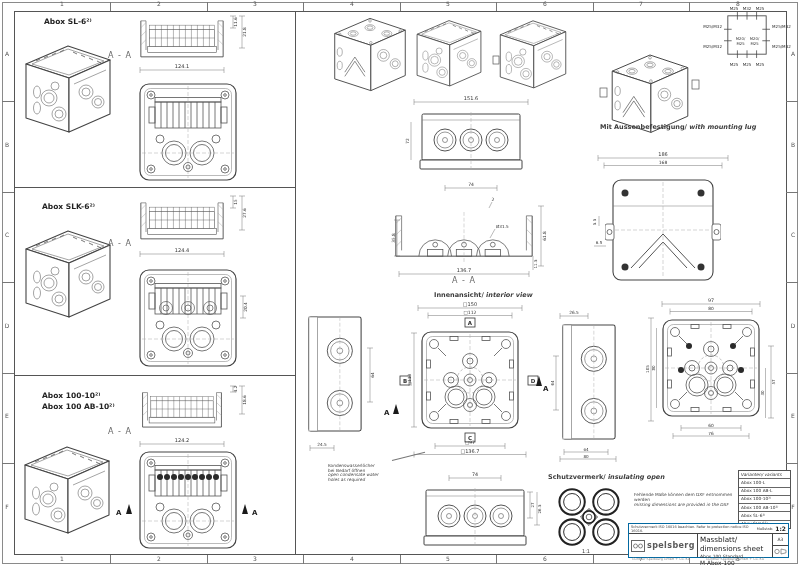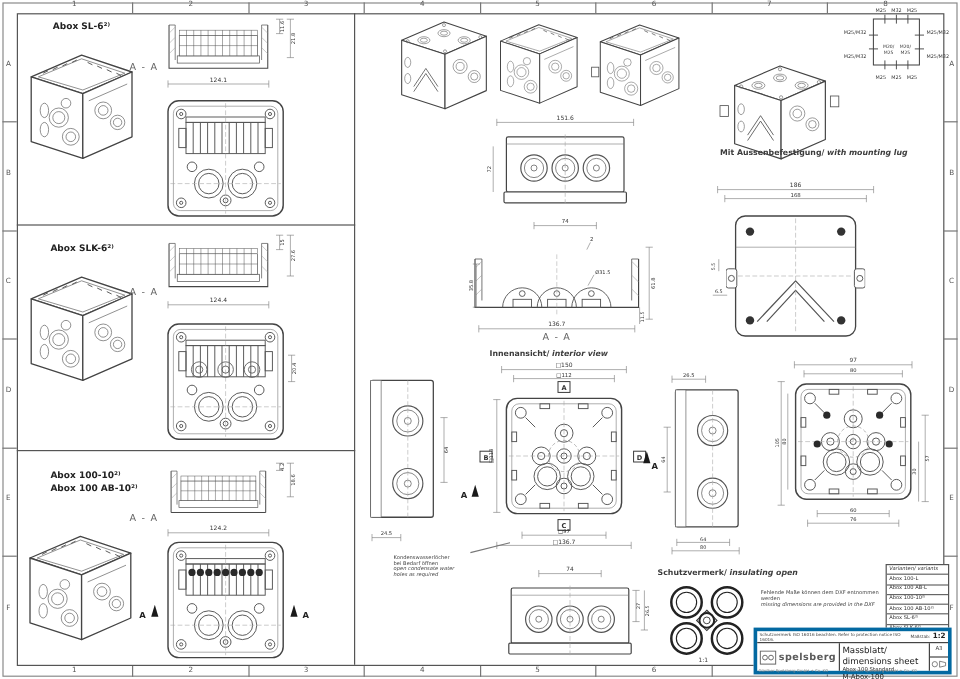--- a/index.html
+++ b/index.html
@@ -21,21 +21,21 @@
   svg.v{position:absolute;overflow:visible;}
   svg text{font-family:"DejaVu Sans",sans-serif;fill:#333;}
   .sarrow{position:absolute;width:0;height:0;border-left:3.5px solid transparent;
           border-right:3.5px solid transparent;border-bottom:10px solid #1a1a1a;}
   .alabel{font-size:7px;font-weight:bold;color:#222;}
   .leader{position:absolute;border-top:0.8px solid #777;transform-origin:left center;}
   .vtable{position:absolute;left:738px;top:470px;width:51px;border:1px solid #555;background:#fff;}
   .vtable div{font-size:4.3px;line-height:1;padding:1.6px 1px 1.4px 2px;border-bottom:1px solid #666;color:#333;}
   .vtable div:last-child{border-bottom:none;}
   .vtable .vh{font-style:italic;}
-  .tb{position:absolute;left:628px;top:523px;width:159px;border:3px solid #0369a1;background:#fff;}
+  .tb{position:absolute;left:628px;top:523px;width:159px;border:1px solid #0369a1;background:#fff;}
   .tb-strip{display:flex;justify-content:space-between;align-items:center;border-bottom:1px solid #444;height:9px;padding:0 2px;}
   .tb-strip .prot{font-size:3.5px;color:#444;}
   .tb-strip .msl{font-size:3.6px;color:#444;}
   .tb-strip .msv{font-size:6px;font-weight:bold;color:#222;margin-left:2px;}
   .tb-main{display:flex;height:23px;}
   .tb-logo{width:64px;border-right:1px solid #444;display:flex;align-items:center;gap:2px;padding:0 2px;}
   .tb-logo .lg{font-size:8px;font-weight:bold;color:#5a5a5a;letter-spacing:0.4px;}
   .tb-mid{flex:1;position:relative;padding:1px 2px;}
   .tb-title{font-size:7.2px;color:#222;}
   .tb-sub{font-size:4.5px;color:#333;margin-top:1px;}
@@ -553,21 +553,21 @@
         <line x1="137" y1="77" x2="137" y2="83"></line>
     </g>
     <text x="2.5" y="44" font-size="4.3" text-anchor="middle" transform="rotate(-90 2.5 44)">35.8</text>
     <text x="153.5" y="42" font-size="4.3" text-anchor="middle" transform="rotate(-90 153.5 42)">61.8</text>
     <text x="145" y="70" font-size="4" text-anchor="middle" transform="rotate(-90 145 70)">11.5</text>
     <text x="104" y="34" font-size="4.2" text-anchor="start">Ø31.5</text>
     <line x1="103" y1="35" x2="98" y2="44" stroke="#777" stroke-width=".5"></line>
     <text x="72" y="78" font-size="5" text-anchor="middle">136.7</text>
   </svg>
   <span class="t aa" style="left:452px;top:277px">A - A</span>
-  <span class="t cap" style="left:408px;top:292px">
+  <span class="t cap" style="left:434px;top:292px">
     <span>Innenansicht/</span>
     <i>interior view</i>
   </span>
 
   <svg class="v" style="left:298px;top:306px" width="80" height="152" viewBox="0 0 80 152">
     <use href="#side2" x="8" y="6" width="58" height="124"></use>
     <g stroke="#777" stroke-width=".5">
       <line x1="72" y1="42" x2="72" y2="96"></line>
         <line x1="69" y1="42" x2="75" y2="42"></line>
         <line x1="69" y1="96" x2="75" y2="96"></line>

